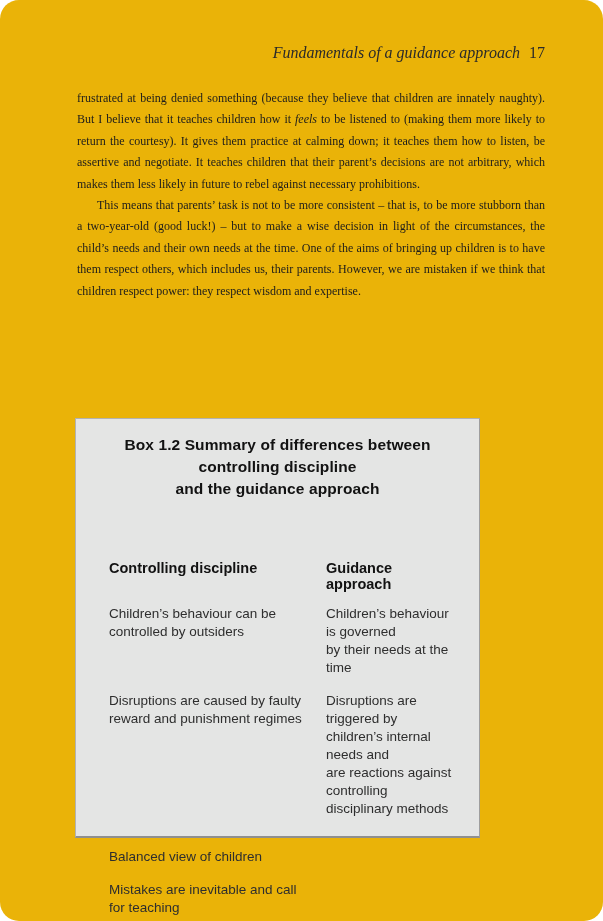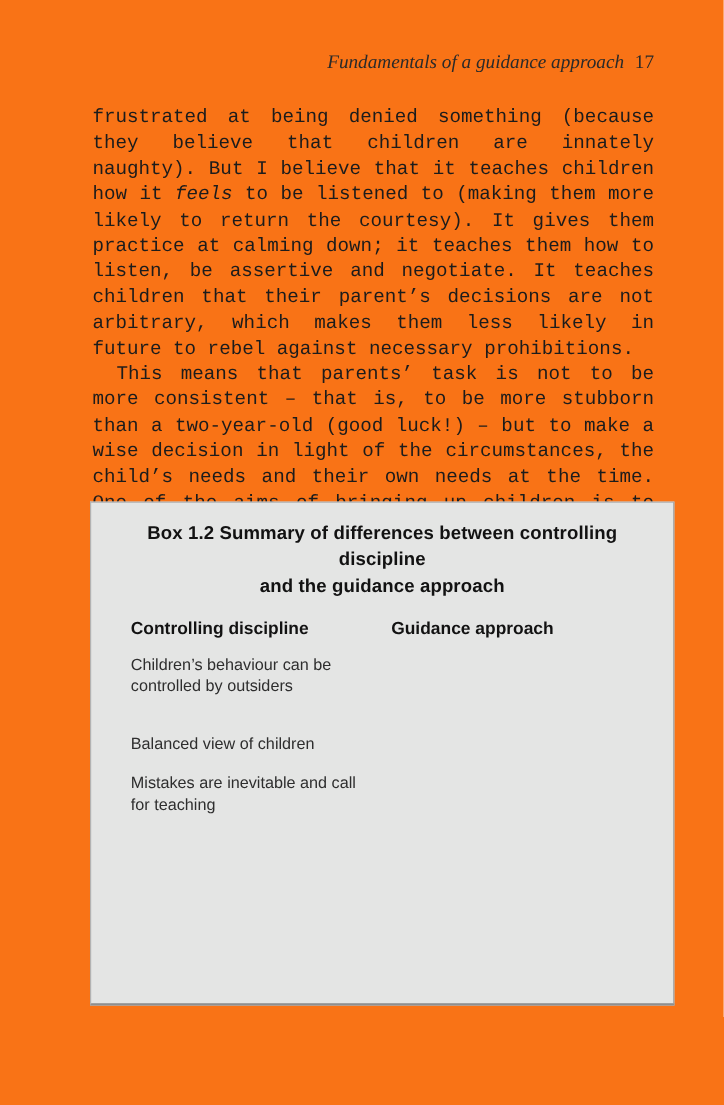--- a/index.html
+++ b/index.html
@@ -1,55 +1,55 @@
 <!DOCTYPE html>
 <html><head>
 <meta charset="utf-8">
 <style>
   html, body { margin: 0; padding: 0; }
   body { background: #ffffff; }
   .page {
     position: relative;
     width: 603px;
     height: 921px;
-    background: #f97316;
+    background: #eab308;
     font-family: "Liberation Serif", "DejaVu Serif", serif;
     color: #1c1c1c;
     overflow: hidden;
+    border-radius: 19px;
   }
   .running-header {
     position: absolute;
     top: 44px;
     left: 77px;
     right: 58px;
     text-align: right;
     font-size: 16px;
     color: #2a2a2a;
   }
   .running-title { font-style: italic; }
   .page-number { font-style: normal; margin-left: 9px; }
   .body-text {
     position: absolute;
     top: 88px;
     left: 77px;
     width: 468px;
-    font-size: 16px;
+    font-size: 12px;
     line-height: 21.4px;
     text-align: justify;
     color: #1c1c1c;
-    font-family: Liberation Mono, monospace;
   }
   .body-text p { margin: 0; }
   .para-indent { text-indent: 20px; }
   .italic { font-style: italic; }
   .summary-box {
     position: absolute;
     left: 75px;
     top: 418px;
-    width: 487px;
+    width: 405px;
     height: 420px;
     box-sizing: border-box;
     background: #e4e5e4;
     border: 1px solid #b2b2b2;
     border-right-color: #9e9e9e;
     border-bottom: 2px solid #8f8f8f;
     font-family: "Liberation Sans", "DejaVu Sans", sans-serif;
   }
   .box-title {
     margin: 15px 12px 0 12px;
@@ -66,20 +66,21 @@
   }
   .box-head-row, .box-row {
     display: grid;
     grid-template-columns: 217px 1fr;
   }
   .box-col-header {
     font-weight: bold;
     font-size: 14.5px;
     color: #121212;
     margin-bottom: 13px;
+    margin-top: 44px;
   }
   .box-row { margin-bottom: 15px; }
   .box-row:last-child { margin-bottom: 0; }
   .box-cell {
     font-size: 13.5px;
     line-height: 18px;
     white-space: pre-line;
     color: #2e2e2e;
   }
 </style>
@@ -103,20 +104,30 @@
 
     <div class="box-table">
       <div class="box-head-row">
         <div class="box-col-header">Controlling discipline</div>
         <div class="box-col-header">Guidance approach</div>
       </div>
 
       <div class="box-row">
         <div class="box-cell">Children’s behaviour can be
 controlled by outsiders</div>
+        <div class="box-cell">Children’s behaviour is governed
+by their needs at the time</div>
+      </div>
+      <div class="box-row">
+        <div class="box-cell">Disruptions are caused by faulty
+reward and punishment regimes</div>
+        <div class="box-cell">Disruptions are triggered by
+children’s internal needs and
+are reactions against controlling
+disciplinary methods</div>
       </div>
       <div class="box-row">
       </div>
       <div class="box-row">
         <div class="box-cell">Balanced view of children</div>
       </div>
       <div class="box-row">
         <div class="box-cell">Mistakes are inevitable and call
 for teaching</div>
       </div>

